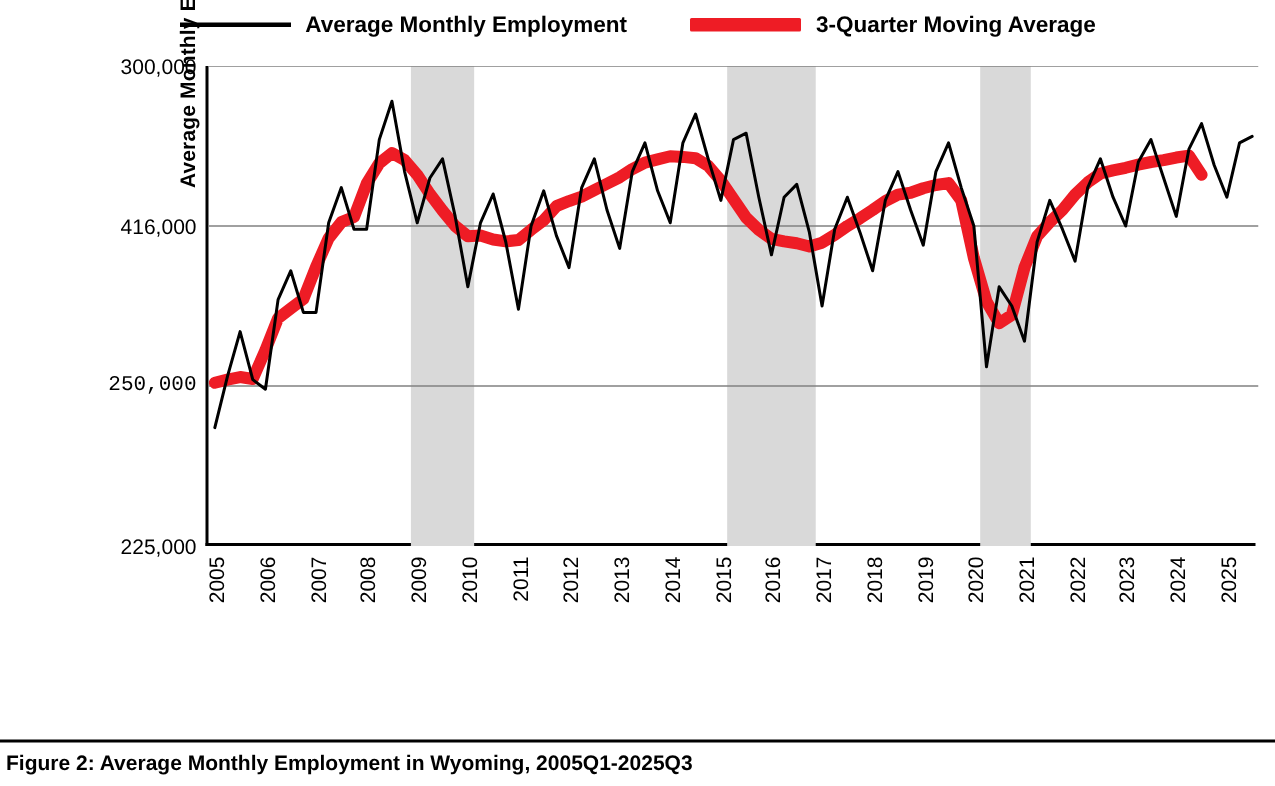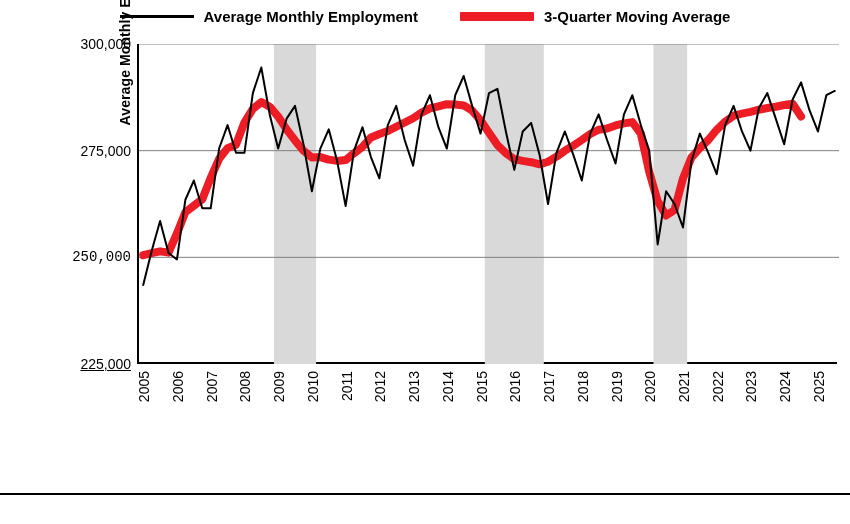--- a/index.html
+++ b/index.html
@@ -238,23 +238,23 @@
         <line x1="645.1807228915662" y1="320" x2="645.1807228915662" y2="325" stroke="#000" stroke-width="1"></line>
         <line x1="653.6144578313254" y1="320" x2="653.6144578313254" y2="325" stroke="#000" stroke-width="1"></line>
         <line x1="662.0481927710844" y1="320" x2="662.0481927710844" y2="325" stroke="#000" stroke-width="1"></line>
         <line x1="670.4819277108434" y1="320" x2="670.4819277108434" y2="325" stroke="#000" stroke-width="1"></line>
         <line x1="678.9156626506024" y1="320" x2="678.9156626506024" y2="325" stroke="#000" stroke-width="1"></line>
         <line x1="687.3493975903615" y1="320" x2="687.3493975903615" y2="325" stroke="#000" stroke-width="1"></line>
         <line x1="695.7831325301205" y1="320" x2="695.7831325301205" y2="325" stroke="#000" stroke-width="1"></line>
         <path d="M4.22 211.20 L12.65 209.07 L21.08 207.36 L29.52 208.64 L37.95 189.44 L46.39 168.11 L54.82 161.71 L63.25 155.31 L71.69 133.97 L80.12 114.77 L88.55 104.11 L96.99 100.69 L105.42 78.51 L113.86 64.85 L122.29 58.03 L130.72 62.72 L139.16 72.53 L147.59 85.33 L156.02 96.43 L164.46 106.67 L172.89 113.49 L181.33 113.07 L189.76 115.63 L198.19 116.91 L206.63 116.05 L215.06 109.23 L223.49 102.83 L231.93 93.44 L240.36 90.03 L248.80 87.04 L257.23 82.77 L265.66 78.51 L274.10 74.24 L282.53 68.69 L290.96 64.43 L299.40 62.29 L307.83 60.16 L316.27 60.59 L324.70 61.44 L333.13 66.56 L341.57 76.37 L350.00 88.75 L358.43 101.12 L366.87 109.23 L375.30 115.20 L383.73 116.91 L392.17 118.19 L400.60 120.32 L409.04 117.76 L417.47 112.64 L425.90 106.67 L434.34 101.55 L442.77 96.00 L451.20 90.03 L459.64 85.76 L468.07 84.48 L476.51 81.49 L484.94 79.36 L493.37 78.08 L501.81 89.60 L510.24 128.00 L518.67 157.01 L527.11 171.52 L535.54 165.97 L543.98 134.40 L552.41 113.49 L560.84 104.11 L569.28 96.00 L577.71 85.76 L586.14 77.65 L594.58 71.68 L603.01 69.55 L611.45 67.84 L619.88 65.71 L628.31 64.00 L636.75 62.72 L645.18 61.01 L653.61 59.73 L662.05 72.53" fill="none" stroke="#ee1c25" stroke-width="8" stroke-linejoin="round" stroke-linecap="round"></path>
         <path d="M4.22 241.07 L12.65 206.93 L21.08 177.07 L29.52 209.07 L37.95 215.47 L46.39 155.73 L54.82 136.53 L63.25 164.27 L71.69 164.27 L80.12 104.53 L88.55 81.07 L96.99 108.80 L105.42 108.80 L113.86 49.07 L122.29 23.47 L130.72 70.40 L139.16 104.53 L147.59 74.67 L156.02 61.87 L164.46 100.27 L172.89 147.20 L181.33 104.53 L189.76 85.33 L198.19 117.33 L206.63 162.13 L215.06 106.67 L223.49 83.20 L231.93 113.07 L240.36 134.40 L248.80 81.07 L257.23 61.87 L265.66 96.00 L274.10 121.60 L282.53 70.40 L290.96 51.20 L299.40 83.20 L307.83 104.53 L316.27 51.20 L324.70 32.00 L333.13 61.87 L341.57 89.60 L350.00 49.07 L358.43 44.80 L366.87 87.47 L375.30 125.87 L383.73 87.47 L392.17 78.93 L400.60 110.93 L409.04 160.00 L417.47 108.80 L425.90 87.47 L434.34 110.93 L442.77 136.53 L451.20 89.60 L459.64 70.40 L468.07 96.00 L476.51 119.47 L484.94 70.40 L493.37 51.20 L501.81 81.07 L510.24 106.67 L518.67 200.53 L527.11 147.20 L535.54 160.00 L543.98 183.47 L552.41 117.33 L560.84 89.60 L569.28 108.80 L577.71 130.13 L586.14 81.07 L594.58 61.87 L603.01 87.47 L611.45 106.67 L619.88 64.00 L628.31 49.07 L636.75 74.67 L645.18 100.27 L653.61 55.47 L662.05 38.40 L670.48 66.13 L678.92 87.47 L687.35 51.20 L695.78 46.93" fill="none" stroke="#000000" stroke-width="2" stroke-linejoin="round" stroke-linecap="round"></path>
       </svg>
-  <div class="y-tick-label" style="top: 320px; text-decoration: underline;">225,000</div>
+  <div class="y-tick-label" style="top: 320px;">225,000</div>
       <div class="y-tick-label" style="top: 213.333px; font-family: Liberation Mono, monospace;">250,000</div>
-      <div class="y-tick-label" style="top: 106.667px;">275,000</div>
+      <div class="y-tick-label" style="top: 106.667px;">416,000</div>
       <div class="y-tick-label" style="top: 0px;">300,000</div>
       <div class="x-tick-label" style="left: -2.78313px;">2005</div>
       <div class="x-tick-label" style="left: 30.9518px;">2006</div>
       <div class="x-tick-label" style="left: 64.6867px;">2007</div>
       <div class="x-tick-label" style="left: 98.4217px;">2008</div>
       <div class="x-tick-label" style="left: 132.157px;">2009</div>
       <div class="x-tick-label" style="left: 165.892px;">2010</div>
       <div class="x-tick-label" style="left: 199.627px;">2011</div>
       <div class="x-tick-label" style="left: 233.361px;">2012</div>
       <div class="x-tick-label" style="left: 267.096px;">2013</div>
@@ -267,13 +267,14 @@
       <div class="x-tick-label" style="left: 503.241px;">2020</div>
       <div class="x-tick-label" style="left: 536.976px;">2021</div>
       <div class="x-tick-label" style="left: 570.711px;">2022</div>
       <div class="x-tick-label" style="left: 604.446px;">2023</div>
       <div class="x-tick-label" style="left: 638.181px;">2024</div>
       <div class="x-tick-label" style="left: 671.916px;">2025</div>
     </div>
 
 
   <div id="caption-rule"></div>
+  <div id="caption">Figure 2: Average Monthly Employment in Wyoming, 2005Q1-2025Q3</div>
 </div>
 
 </body></html>

